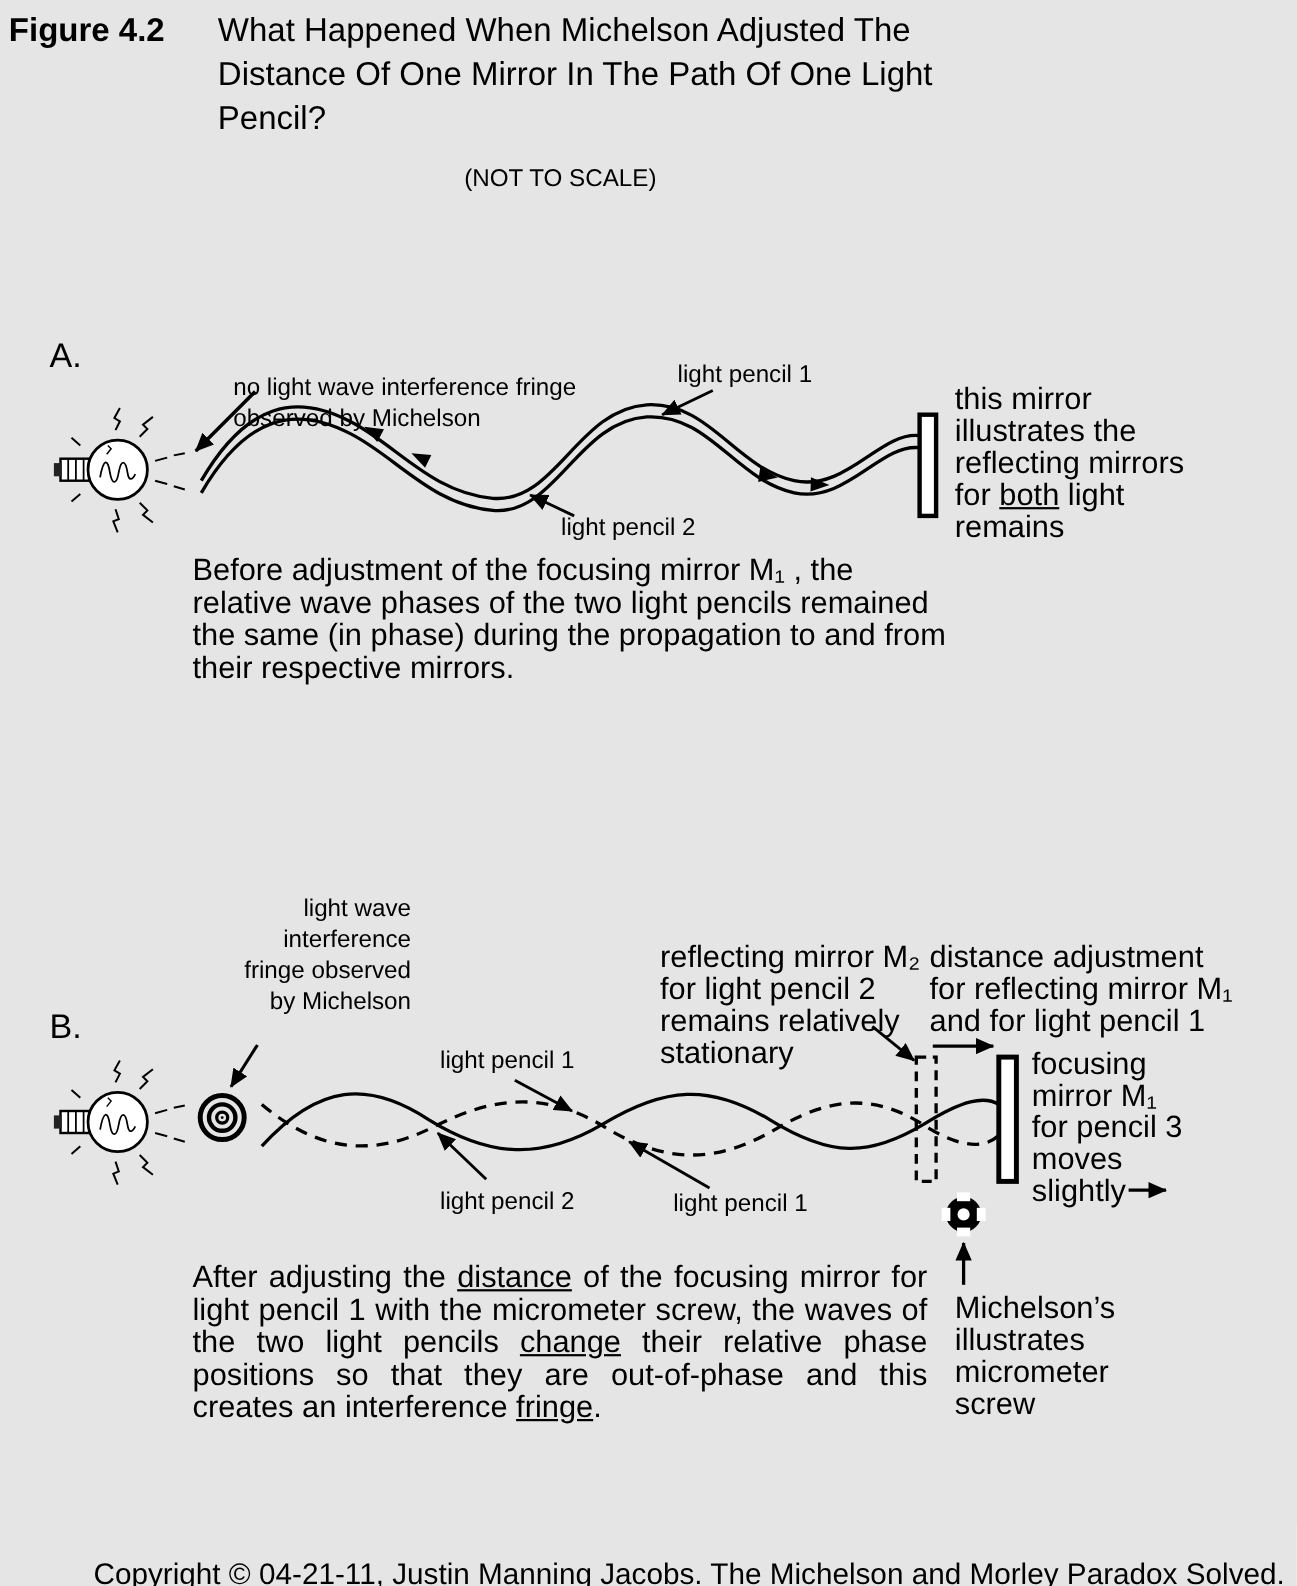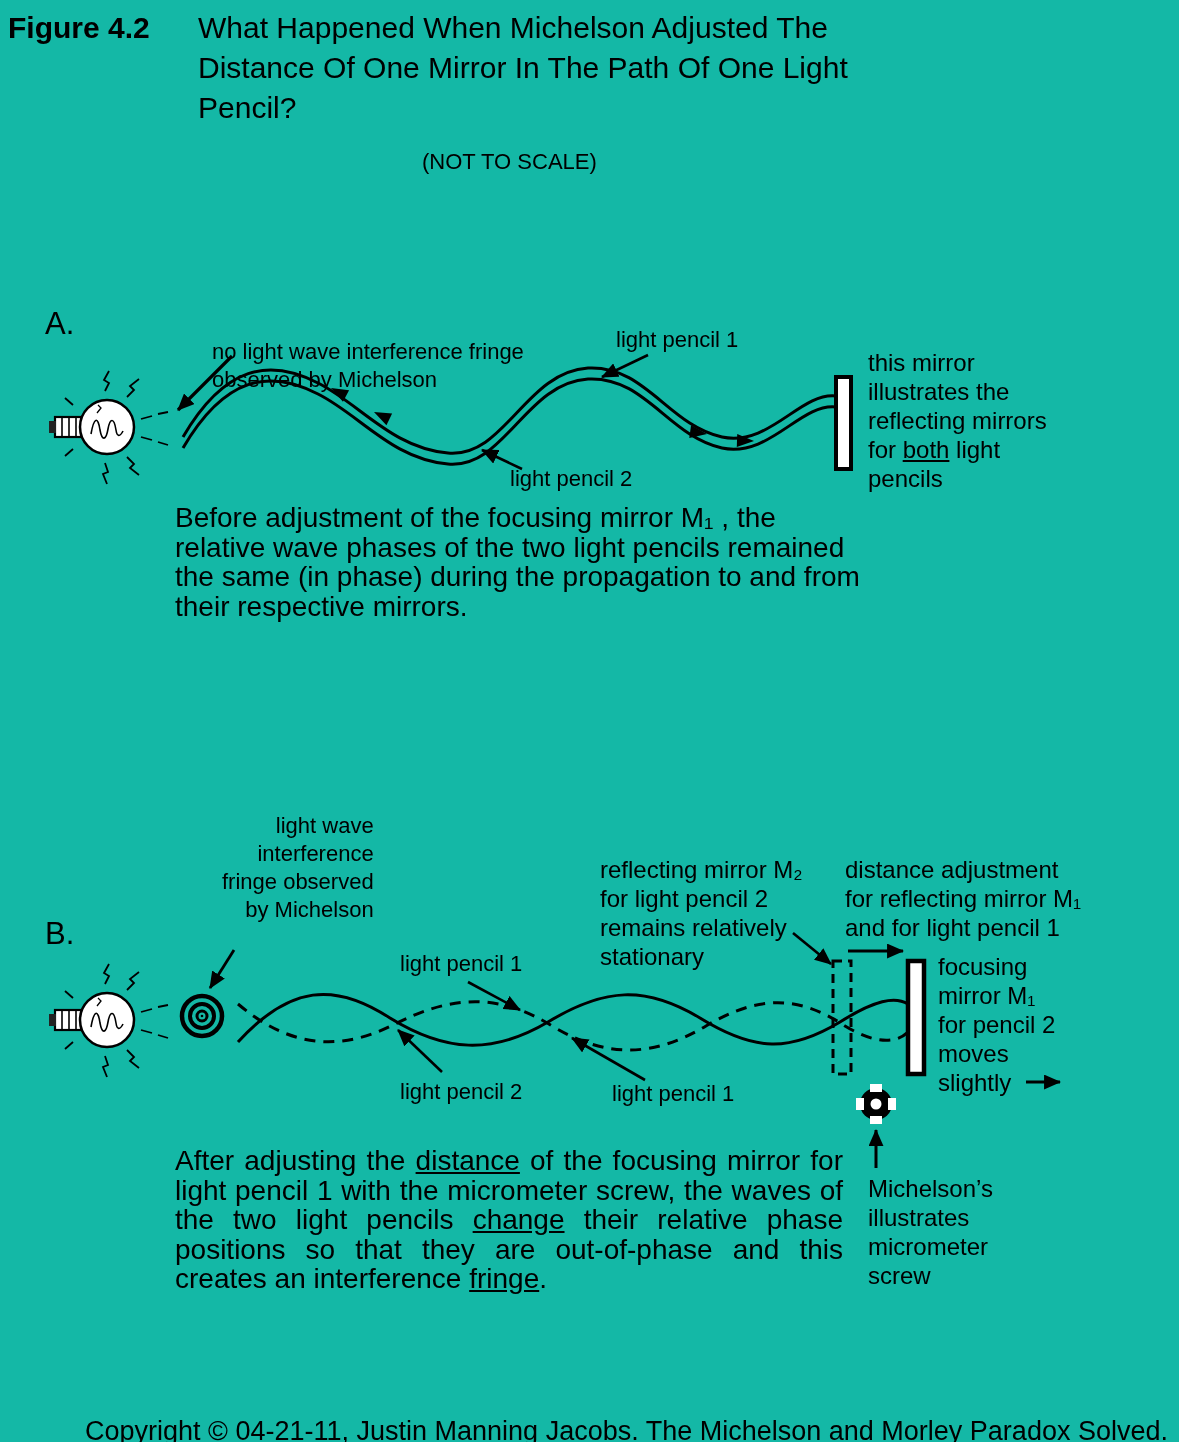--- a/index.html
+++ b/index.html
@@ -1,29 +1,29 @@
 <!DOCTYPE html>
 <html><head>
 <meta charset="utf-8">
 <style>
   html,body { margin:0; padding:0; background:#fff; }
   .page {
     position: relative;
     width: 1179px;
     height: 1442px;
-    background: #14b8a6;
+    background: #e5e5e5;
     color: #000;
     font-family: "Liberation Sans", "DejaVu Sans", sans-serif;
     overflow: hidden;
   }
   .abs { position: absolute; }
   .lines { white-space: pre-line; }
   .t30 { font-size: 30px; line-height: 40px; }
   .t22 { font-size: 22px; line-height: 28px; }
-  .t22b { font-size: 24px; line-height: 29px; }
+  .t22b { font-size: 28px; line-height: 29px; }
   .seclbl { font-size: 31px; font-weight: 400; }
   .bold { font-weight: bold; }
   .para { font-size: 28px; line-height: 29.5px; }
   .justify { text-align: justify; }
   .u { text-decoration: underline; }
   .copyright { font-size: 27px; }
   svg.canvas { position:absolute; left:0; top:0; pointer-events:none; }
 </style>
 </head>
 <body>
@@ -148,21 +148,21 @@
 
   <div class="abs t22" style="left:616px; top:326px;">light pencil 1</div>
 
   <div class="abs t22" style="left:510px; top:465px;">light pencil 2</div>
 
   <div class="abs t22b" style="left:868px; top:348px; width:220px;">
     <div class="lines">this mirror
 illustrates the
 reflecting mirrors</div>
     <div><span>for </span><span class="u">both</span><span> light</span></div>
-    <div>pencils</div>
+    <div>remains</div>
   </div>
 
   <p class="abs para" style="left:175px; top:503px; width:692px; margin:0;">Before adjustment of the focusing mirror M₁ , the relative wave phases of the two light pencils remained the same (in phase) during the propagation to and from their respective mirrors.</p>
 
   <div class="abs seclbl" style="left:45px; top:916px;">B.</div>
 
   <div class="abs t22 lines" style="left:222px; top:812px;text-align:right;">light wave
 interference
 fringe observed
 by Michelson</div>
@@ -173,21 +173,21 @@
 for light pencil 2
 remains relatively
 stationary</div>
 
   <div class="abs t22b lines" style="left:845px; top:855px;">distance adjustment
 for reflecting mirror M₁
 and for light pencil 1</div>
 
   <div class="abs t22b lines" style="left:938px; top:952px;">focusing
 mirror M₁
-for pencil 2
+for pencil 3
 moves
 slightly</div>
 
   <div class="abs t22" style="left:400px; top:1078px;">light pencil 2</div>
 
   <div class="abs t22" style="left:612px; top:1080px;">light pencil 1</div>
 
   <p class="abs para justify" style="left:175px; top:1146px; width:668px; margin:0;"><span>After adjusting the </span><span class="u">distance</span><span> of the focusing mirror for light pencil 1 with the micrometer screw, the waves of the two light pencils </span><span class="u">change</span><span> their relative phase positions so that they are out-of-phase and this creates an interference </span><span class="u">fringe</span><span>.</span></p>
 
   <div class="abs t22b lines" style="left:868px; top:1174px;">Michelson’s

